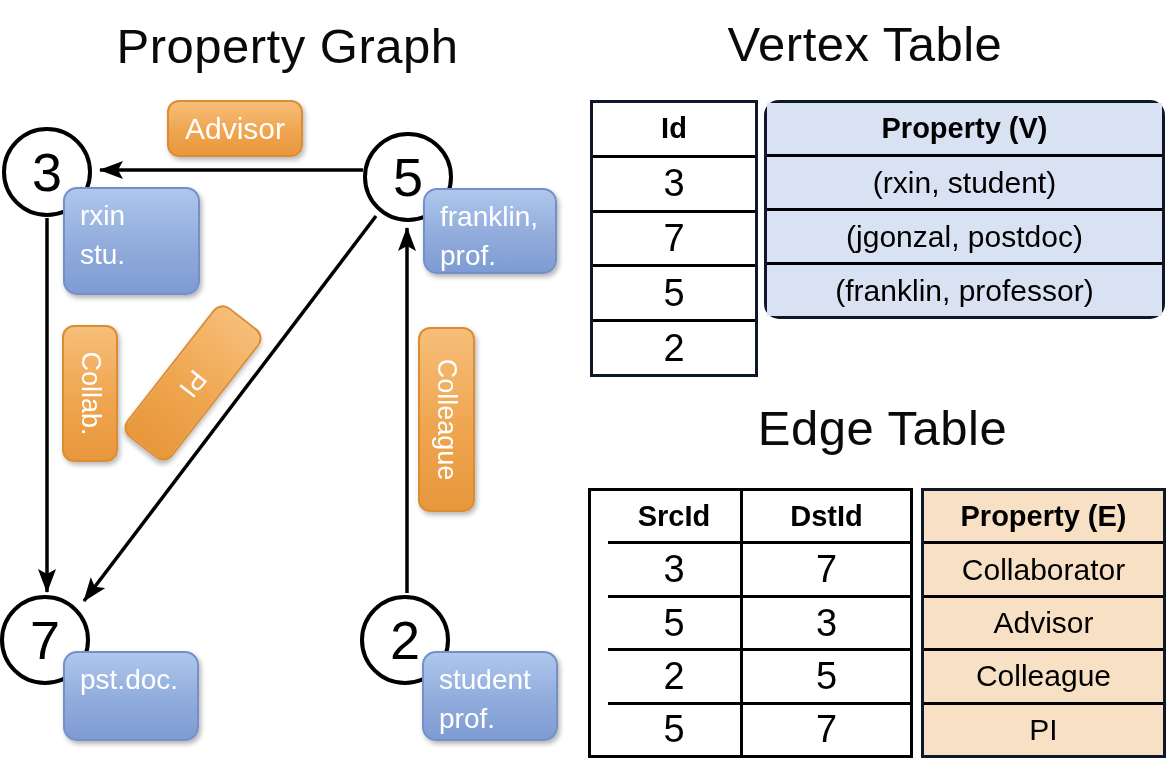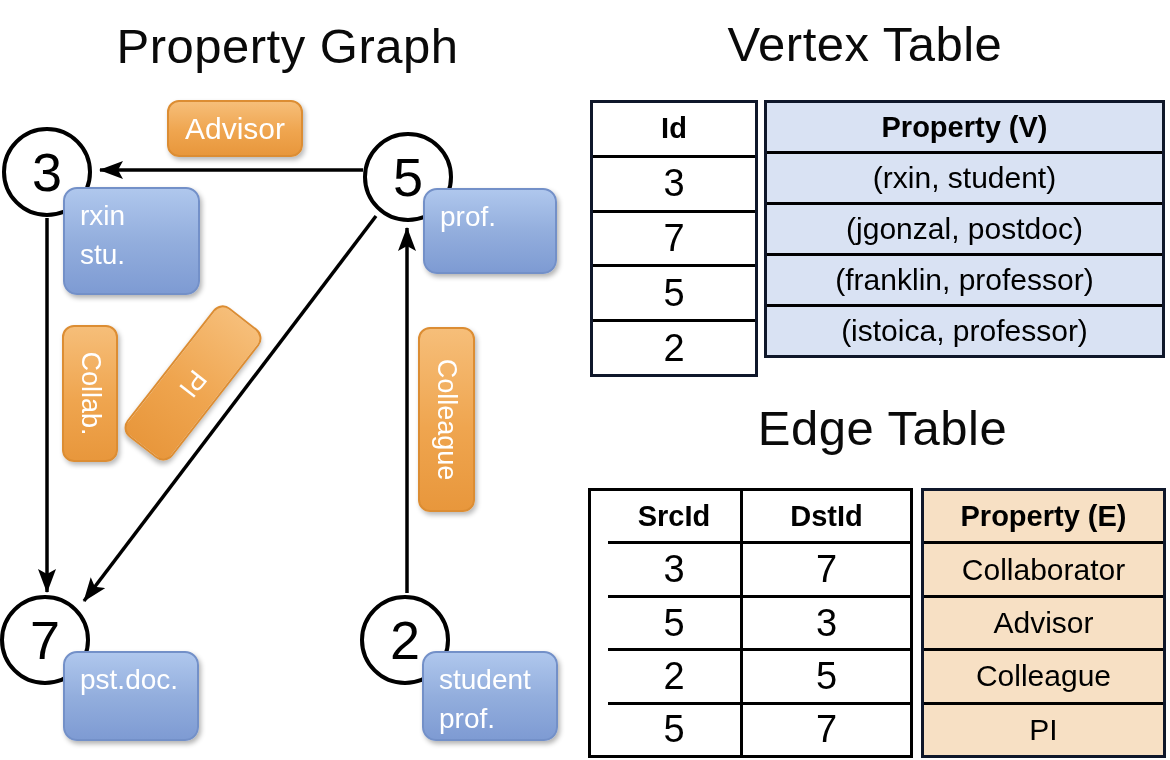--- a/index.html
+++ b/index.html
@@ -89,20 +89,21 @@
   </div>
   <div class="vcircle" style="left:360px; top:595px;">
     <span>2</span>
   </div>
 
   <div class="vprop" style="left:63px; top:187px; width:137px; height:108px;">
     <div>rxin</div>
     <div>stu.</div>
   </div>
   <div class="vprop" style="left:423px; top:188px; width:134px; height:86px;">
+    <div>franklin,</div>
     <div>prof.</div>
   </div>
   <div class="vprop" style="left:63px; top:651px; width:136px; height:90px;">
     <div>pst.doc.</div>
   </div>
   <div class="vprop" style="left:422px; top:651px; width:136px; height:90px;">
     <div>student</div>
     <div>prof.</div>
   </div>
 
@@ -122,26 +123,25 @@
   <div class="big-title" style="left:590px; top:16px; width:550px;">Vertex Table</div>
 
   <div class="tcol" style="left:590px; top:100px; width:168px; height:277px;">
     <div class="tcell head">Id</div>
     <div class="tcell num">3</div>
     <div class="tcell num">7</div>
     <div class="tcell num">5</div>
     <div class="tcell num">2</div>
   </div>
 
-  <div class="tcol bg-blue" style="left:764px; top:100px; width:401px; height:258px;">
+  <div class="tcol bg-blue" style="left:764px; top:100px; width:401px; height:219px;border-radius:15px;">
     <div class="tcell head bg-blue">Property (V)</div>
     <div class="tcell bg-blue">(rxin, student)</div>
     <div class="tcell bg-blue">(jgonzal, postdoc)</div>
     <div class="tcell bg-blue">(franklin, professor)</div>
-    <div class="tcell bg-blue">(istoica, professor)</div>
   </div>
 
   <div class="big-title" style="left:610px; top:400px; width:545px;">Edge Table</div>
 
   <div class="tgroup" style="left:588px; top:488px; width:325px; height:270px;padding-left:17px;">
     <div class="subcol" style="flex:0 0 132px;">
       <div class="tcell head">SrcId</div>
       <div class="tcell num">3</div>
       <div class="tcell num">5</div>
       <div class="tcell num">2</div>

